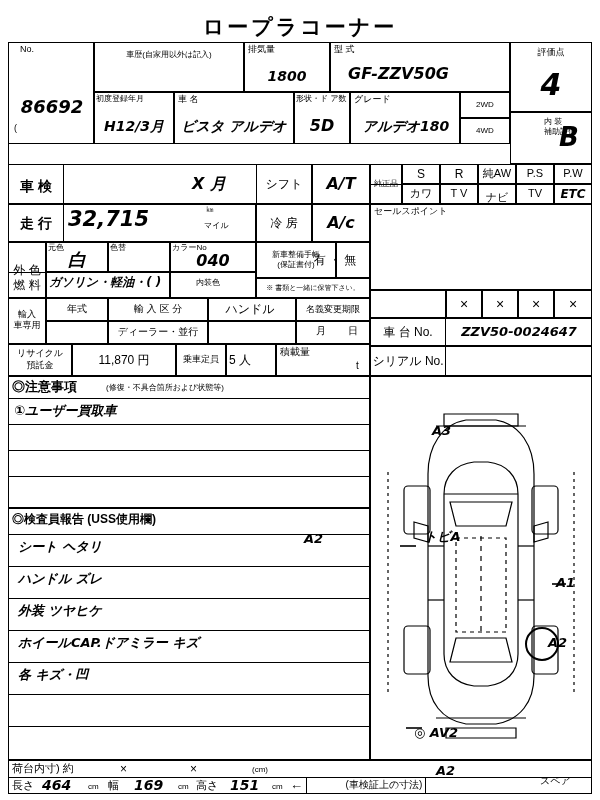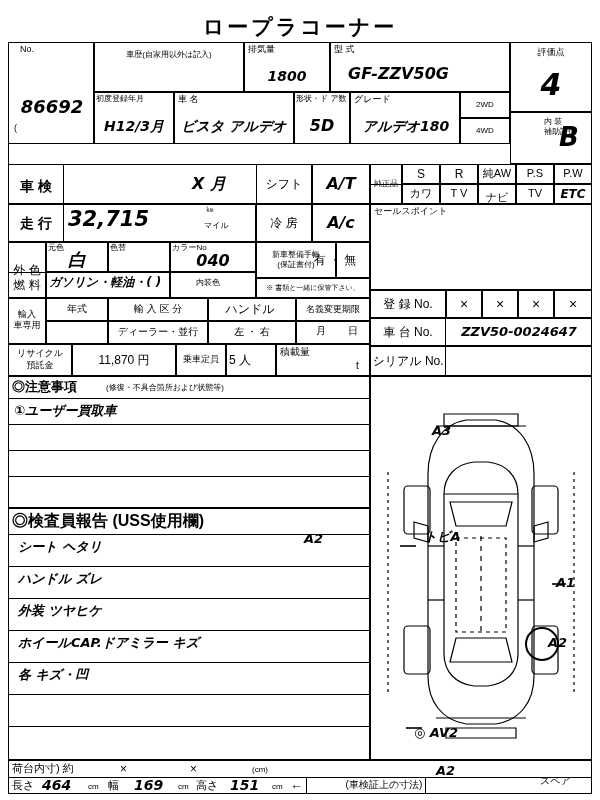--- a/index.html
+++ b/index.html
@@ -156,21 +156,20 @@
   <div class="bx" style="left:46px;top:298px;width:62px;height:23px;"></div>
   <div class="t c" style="left:46px;top:298px;width:62px;height:23px;font-size:10px;">年式</div>
   <div class="bx" style="left:108px;top:298px;width:100px;height:23px;"></div>
   <div class="t c" style="left:108px;top:298px;width:100px;height:23px;font-size:10px;">輸 入 区 分</div>
   <div class="bx" style="left:208px;top:298px;width:88px;height:23px;"></div>
   <div class="t c" style="left:208px;top:298px;width:84px;height:23px;font-size:12px;">ハンドル</div>
   <div class="bx" style="left:46px;top:321px;width:62px;height:23px;"></div>
   <div class="bx" style="left:108px;top:321px;width:100px;height:23px;"></div>
   <div class="t c" style="left:108px;top:321px;width:100px;height:23px;font-size:10px;">ディーラー・並行</div>
   <div class="bx" style="left:208px;top:321px;width:88px;height:23px;"></div>
-  <div class="t c" style="left:208px;top:321px;width:88px;height:23px;font-size:10px;">左 ・ 右</div>
 
   <div class="bx" style="left:296px;top:298px;width:74px;height:23px;"></div>
   <div class="t c" style="left:296px;top:298px;width:74px;height:23px;font-size:9px;">名義変更期限</div>
   <div class="bx" style="left:296px;top:321px;width:74px;height:23px;"></div>
   <div class="t" style="left:316px;top:326px;font-size:10px;">月</div>
   <div class="t" style="left:348px;top:326px;font-size:10px;">日</div>
 
   <div class="bx" style="left:8px;top:344px;width:64px;height:32px;"></div>
   <div class="t c" style="left:8px;top:344px;width:64px;height:32px;font-size:9px;white-space:pre;line-height:1.3;">リサイクル
 預託金</div>
@@ -179,21 +178,20 @@
   <div class="bx" style="left:176px;top:344px;width:50px;height:32px;"></div>
   <div class="t c" style="left:176px;top:344px;width:50px;height:32px;font-size:9px;">乗車定員</div>
   <div class="bx" style="left:226px;top:344px;width:50px;height:32px;"></div>
   <div class="t c" style="left:226px;top:344px;width:28px;height:32px;font-size:12px;">5 人</div>
   <div class="bx" style="left:276px;top:344px;width:94px;height:32px;"></div>
   <div class="t" style="left:280px;top:347px;font-size:10px;">積載量</div>
   <div class="t" style="left:356px;top:361px;font-size:10px;">t</div>
 
   <div class="bx" style="left:370px;top:290px;width:222px;height:28px;"></div>
   <div class="bx" style="left:370px;top:290px;width:76px;height:28px;"></div>
-  <div class="t c" style="left:370px;top:290px;width:76px;height:28px;font-size:12px;">登 録 No.</div>
   <div class="bx" style="left:446px;top:290px;width:36px;height:28px;"></div>
   <div class="t c" style="left:446px;top:290px;width:36px;height:28px;font-size:14px;">×</div>
   <div class="bx" style="left:482px;top:290px;width:36px;height:28px;"></div>
   <div class="t c" style="left:482px;top:290px;width:36px;height:28px;font-size:14px;">×</div>
   <div class="bx" style="left:518px;top:290px;width:36px;height:28px;"></div>
   <div class="t c" style="left:518px;top:290px;width:36px;height:28px;font-size:14px;">×</div>
   <div class="bx" style="left:554px;top:290px;width:38px;height:28px;"></div>
   <div class="t c" style="left:554px;top:290px;width:38px;height:28px;font-size:14px;">×</div>
 
   <div class="bx" style="left:370px;top:318px;width:222px;height:28px;"></div>
@@ -208,21 +206,21 @@
   <div class="bx" style="left:8px;top:376px;width:362px;height:132px;"></div>
   <div class="t" style="left:12px;top:380px;font-size:13px;font-weight:bold;">◎注意事項</div>
   <div class="t xs" style="left:106px;top:384px;">(修復・不具合箇所および状態等)</div>
   <div class="line" style="left:8px;top:398px;width:362px;height:1px;"></div>
   <div class="t hand" style="left:14px;top:404px;font-size:13px;">①ユーザー買取車</div>
   <div class="line" style="left:8px;top:424px;width:362px;height:1px;"></div>
   <div class="line" style="left:8px;top:450px;width:362px;height:1px;"></div>
   <div class="line" style="left:8px;top:476px;width:362px;height:1px;"></div>
 
   <div class="bx" style="left:8px;top:508px;width:362px;height:252px;"></div>
-  <div class="t" style="left:12px;top:513px;font-size:16px;font-weight:bold;">◎検査員報告 (USS使用欄)</div>
+  <div class="t" style="left:12px;top:513px;font-size:12px;font-weight:bold;">◎検査員報告 (USS使用欄)</div>
   <div class="line" style="left:8px;top:534px;width:362px;height:1px;"></div>
 
   <div class="t hand" style="left:18px;top:540px;font-size:13px;">シート ヘタリ</div>
   <div class="line" style="left:8px;top:566px;width:362px;height:1px;"></div>
   <div class="t hand" style="left:18px;top:572px;font-size:13px;">ハンドル ズレ</div>
   <div class="line" style="left:8px;top:598px;width:362px;height:1px;"></div>
   <div class="t hand" style="left:18px;top:604px;font-size:13px;">外装 ツヤヒケ</div>
   <div class="line" style="left:8px;top:630px;width:362px;height:1px;"></div>
   <div class="t hand" style="left:18px;top:636px;font-size:13px;">ホイールCAP.ドアミラー キズ</div>
   <div class="line" style="left:8px;top:662px;width:362px;height:1px;"></div>

